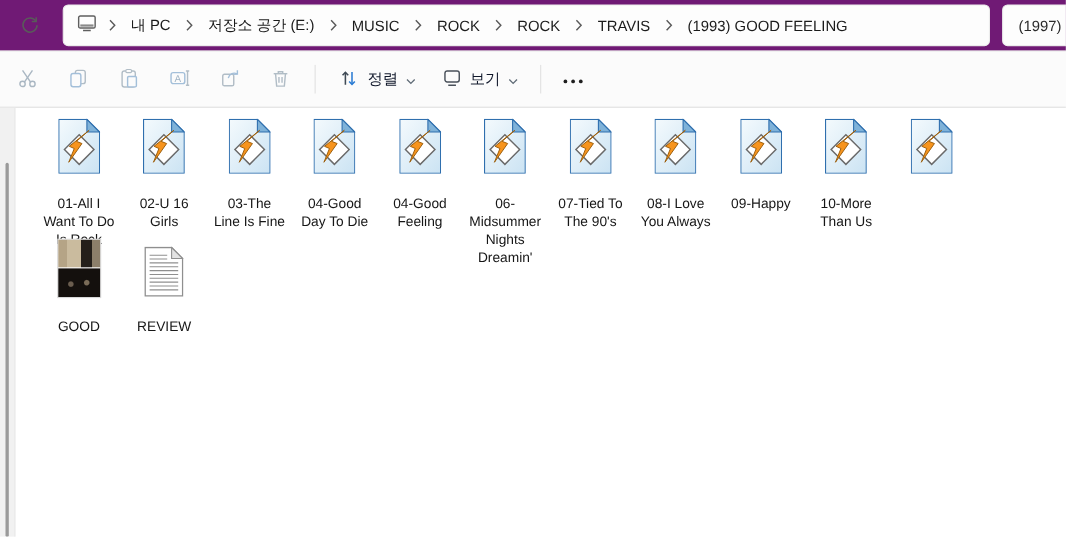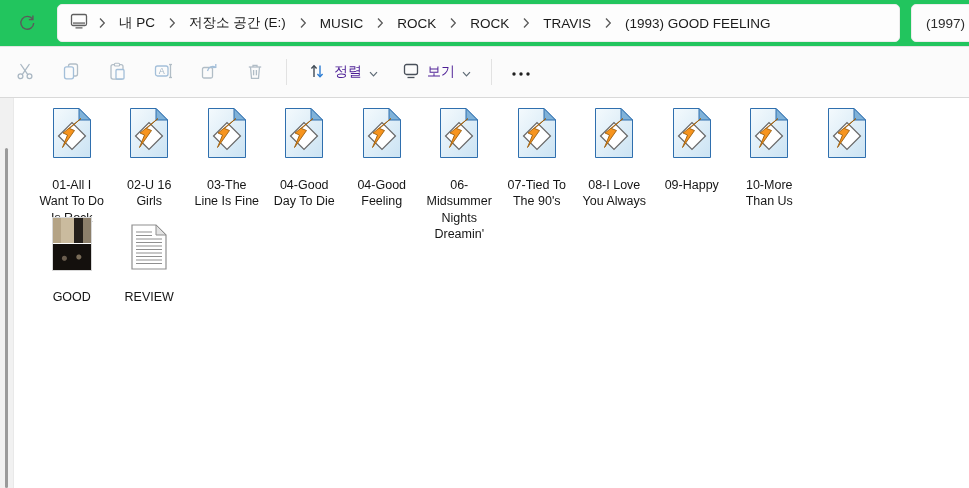--- a/index.html
+++ b/index.html
@@ -2,21 +2,21 @@
 <html><head>
 <meta charset="utf-8">
 <style>
   * { margin:0; padding:0; box-sizing:border-box; }
   html,body { width:969px; height:488px; overflow:hidden;
     font-family:"Liberation Sans","DejaVu Sans",sans-serif; background:#fff; }
   .stage { position:relative; width:969px; height:488px; background:#fff; }
 
   
   .address-row { position:absolute; left:0; top:0; width:969px; height:46px;
-    background:#22c55e; }
+    background:#701a75; }
   .refresh-btn { position:absolute; left:14px; top:11px; width:26px; height:26px;
     border:none; background:transparent; border-radius:4px; cursor:pointer;
     display:flex; align-items:center; justify-content:center; }
   .crumb-box { position:absolute; left:57px; top:4px; width:843px; height:38px;
     background:#fdfdfd; border:1px solid #ececec; border-radius:5px;
     display:flex; align-items:center; padding:0 6px; overflow:hidden; }
   .crumb-root { display:flex; align-items:center; justify-content:center;
     width:30px; height:30px; border-radius:4px; }
   .bc-chev { display:flex; align-items:center; padding:0 4px; }
   .crumb { font-size:13.5px; color:#1b1b1b; padding:5px 9px; border-radius:4px;
@@ -29,21 +29,21 @@
 
   
   .toolbar-row { position:absolute; left:0; top:47px; width:969px; height:50px;
     background:#fbfbfb; display:flex; align-items:center; padding-left:2px; }
   .tb-btn { width:46px; height:38px; border:none; background:transparent;
     display:flex; align-items:center; justify-content:center; border-radius:4px; }
   .tb-btn.disabled { opacity:.95; }
   .tb-sep { width:1px; height:26px; background:#e2e2e2; margin:0 8px; }
   .tb-text-btn { display:flex; align-items:center; gap:7px; height:38px;
     padding:0 12px; border:none; background:transparent; border-radius:4px;
-    font-size:14px; color:#4c1d95; cursor:pointer;
+    font-size:14px; color:#0f172a; cursor:pointer;
     font-family:"Liberation Sans","DejaVu Sans",sans-serif; }
   .tb-more { width:42px; height:38px; border:none; background:transparent;
     display:flex; align-items:center; justify-content:center; border-radius:4px; cursor:pointer; }
   .divider-2 { position:absolute; left:0; top:97px; width:969px; height:1px; background:#d9d9d9; }
 
   
   .content { position:absolute; left:0; top:98px; width:969px; height:390px; background:#fff; }
   .nav-gutter { position:absolute; left:0; top:0; width:14px; height:390px;
     background:#f1f1f1; border-right:1px solid #e9e9e9; }
   .nav-thumb { position:absolute; left:5px; top:50px; width:3px; height:340px;

